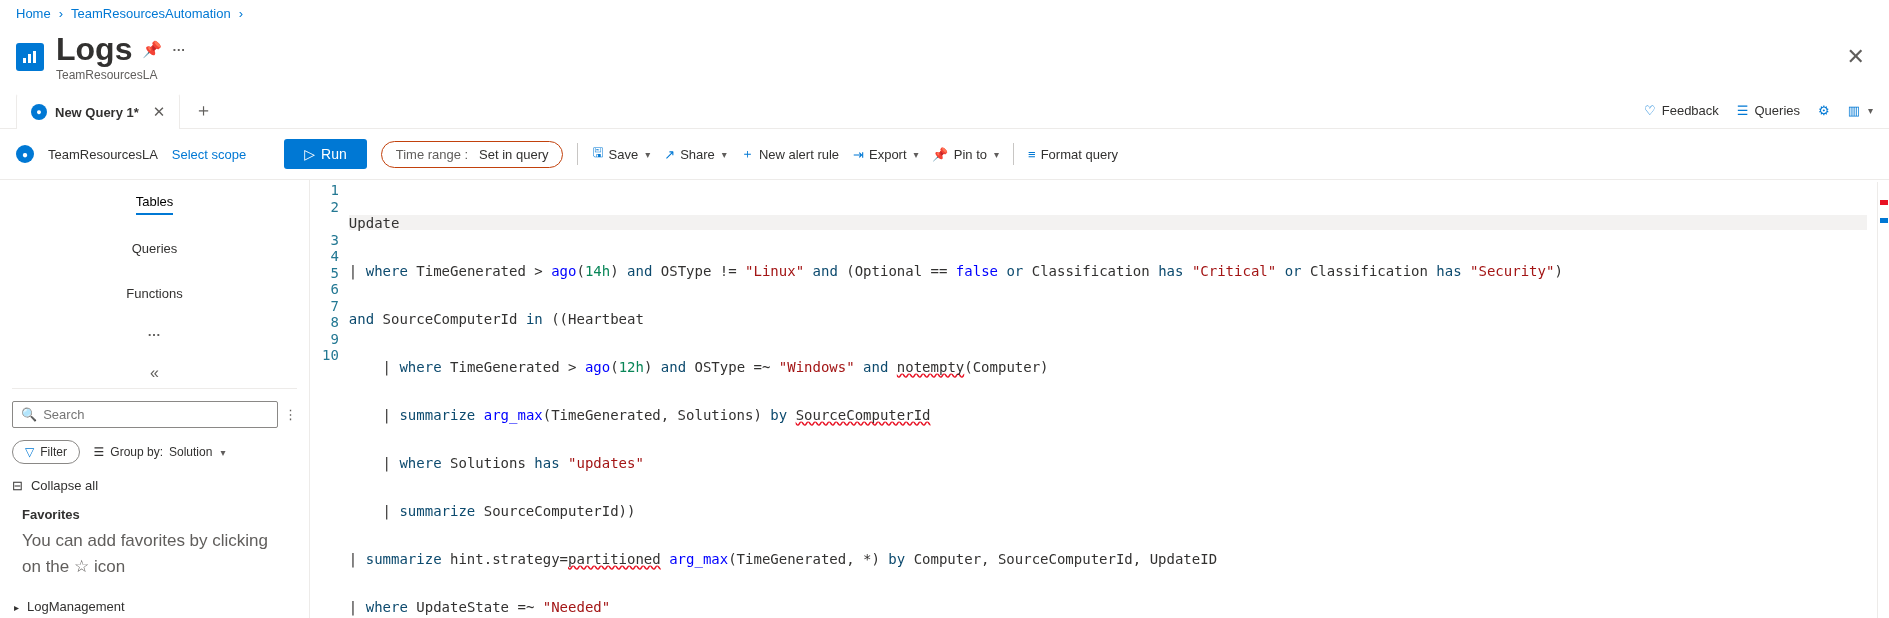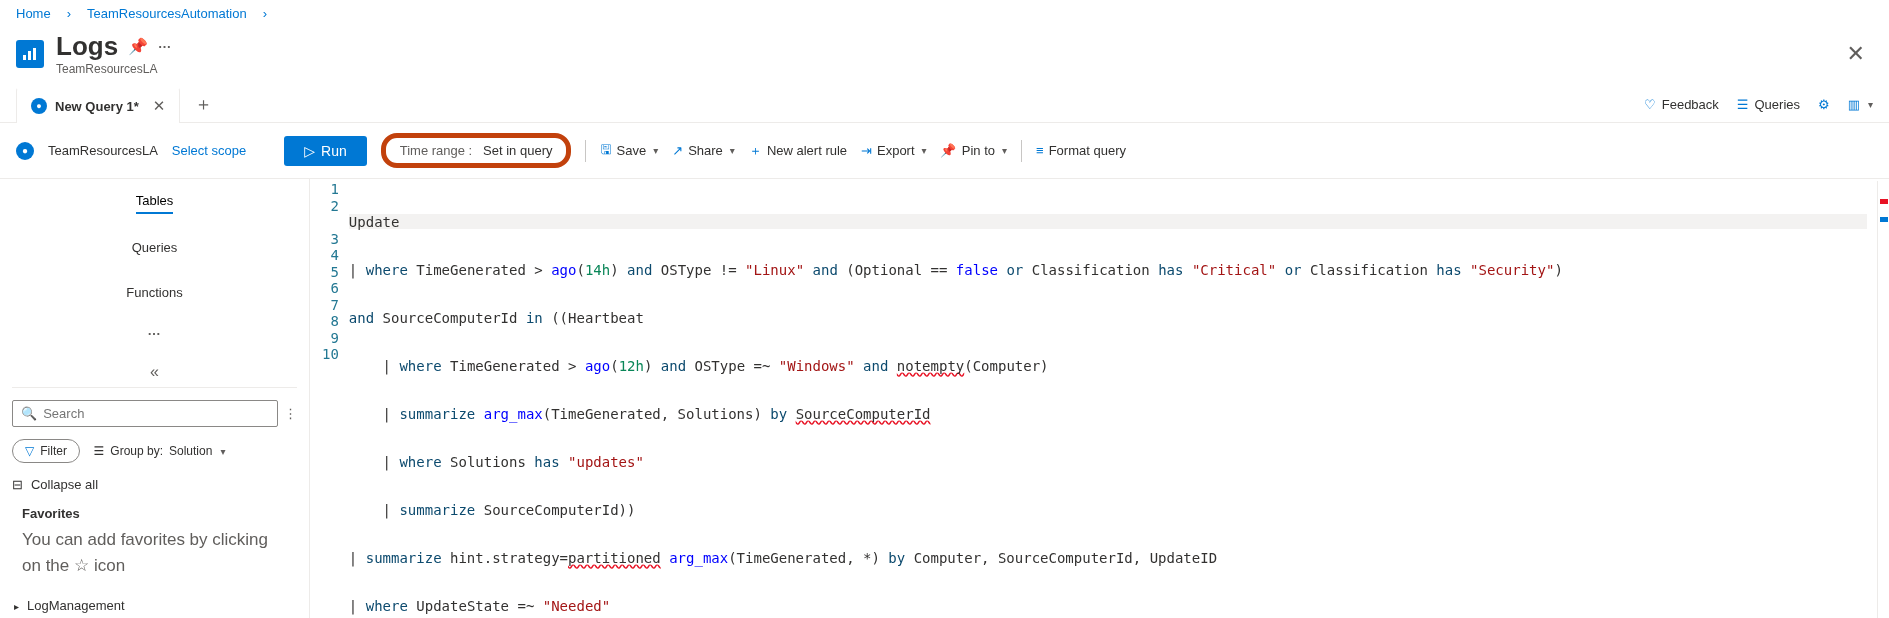--- a/index.html
+++ b/index.html
@@ -1,50 +1,50 @@
 <!DOCTYPE html>
 <html><head>
 <meta charset="utf-8">
 <style>
   * { box-sizing: border-box; margin: 0; padding: 0; }
   html, body { font-family: "Segoe UI", Arial, sans-serif; font-size: 13px; color: #323130; background: #fff; }
   body { width: 1889px; }
 
   
-  .breadcrumb { display: flex; align-items: center; gap: 16px; padding: 6px 16px; }
+  .breadcrumb { display: flex; align-items: center; gap: 8px; padding: 6px 16px; }
   .breadcrumb a { color: #0078d4; text-decoration: none; font-size: 13px; }
   .breadcrumb .chev { color: #0078d4; }
 
   
   .header { display: flex; align-items: center; padding: 4px 16px 10px 16px; gap: 12px; }
   .header .icon-box { width: 28px; height: 28px; background: #0078d4; border-radius: 3px; display:flex; align-items:center; justify-content:center; color:#fff; font-size:14px; }
   .header .title-block { flex: 1; }
   .header .title-row { display:flex; align-items:center; gap:10px; }
-  .header h1 { font-size: 26px; font-weight: 600; }
+  .header h1 { font-size: 32px; font-weight: 600; }
   .header .sub { font-size: 12px; color: #605e5c; }
   .close-x { font-size: 22px; color: #605e5c; padding: 0 8px; cursor:pointer; }
 
   
   .tabs-row { display:flex; align-items:center; border-bottom: 1px solid #edebe9; padding: 0 16px; gap: 8px; }
   .tab { display:flex; align-items:center; gap:8px; background:#fff; border:1px solid #edebe9; border-bottom:none; padding: 8px 14px; border-radius: 4px 4px 0 0; position:relative; top:1px; }
   .tab.active { border-top: 2px solid #fff; }
   .tab .dot { width:16px; height:16px; border-radius:50%; background:#0078d4; display:flex; align-items:center; justify-content:center; color:#fff; font-size:9px; }
   .tab .label { font-weight: 600; }
   .tab .x { color:#605e5c; font-size:15px; padding-left:6px; }
   .plus { font-size: 18px; color:#605e5c; padding: 6px; cursor:pointer; }
   .tabs-row .right { margin-left:auto; display:flex; gap: 18px; align-items:center; }
   .rbtn { display:flex; align-items:center; gap:6px; color:#323130; cursor:pointer; }
   .rbtn .ic { color:#0078d4; }
 
   
   .toolbar { display:flex; align-items:center; gap: 14px; padding: 10px 16px; border-bottom: 1px solid #edebe9; }
   .scope-ic { width:18px;height:18px;border-radius:50%;background:#0078d4;display:inline-flex;align-items:center;justify-content:center;color:#fff;font-size:10px;}
   .link { color:#0078d4; cursor:pointer; }
   .run-btn { background:#0078d4; color:#fff; border:none; border-radius:3px; padding: 7px 20px; font-size:14px; cursor:pointer; display:flex; align-items:center; gap:6px; }
-  .pill { border:5px solid #c2410c; border-radius: 16px; padding: 5px 14px; font-size: 13px; }
+  .pill { border:1px solid #c2410c; border-radius: 16px; padding: 5px 14px; font-size: 13px; }
   .pill .lbl { color:#605e5c; }
   .tool-sep { width:1px; height:22px; background:#c8c6c4; }
   .tbtn { display:flex; align-items:center; gap:5px; cursor:pointer; }
   .tbtn .ic { color:#0078d4; }
   .chev-sm { font-size:10px; color:#605e5c; margin-left:2px;}
 
   
   .main { display:flex; }
   .sidebar { width: 310px; border-right:1px solid #edebe9; padding: 10px 12px; }
   .side-tabs { display:flex; gap:22px; align-items:center; border-bottom:1px solid #edebe9; padding-bottom: 6px; flex-direction: column; }

